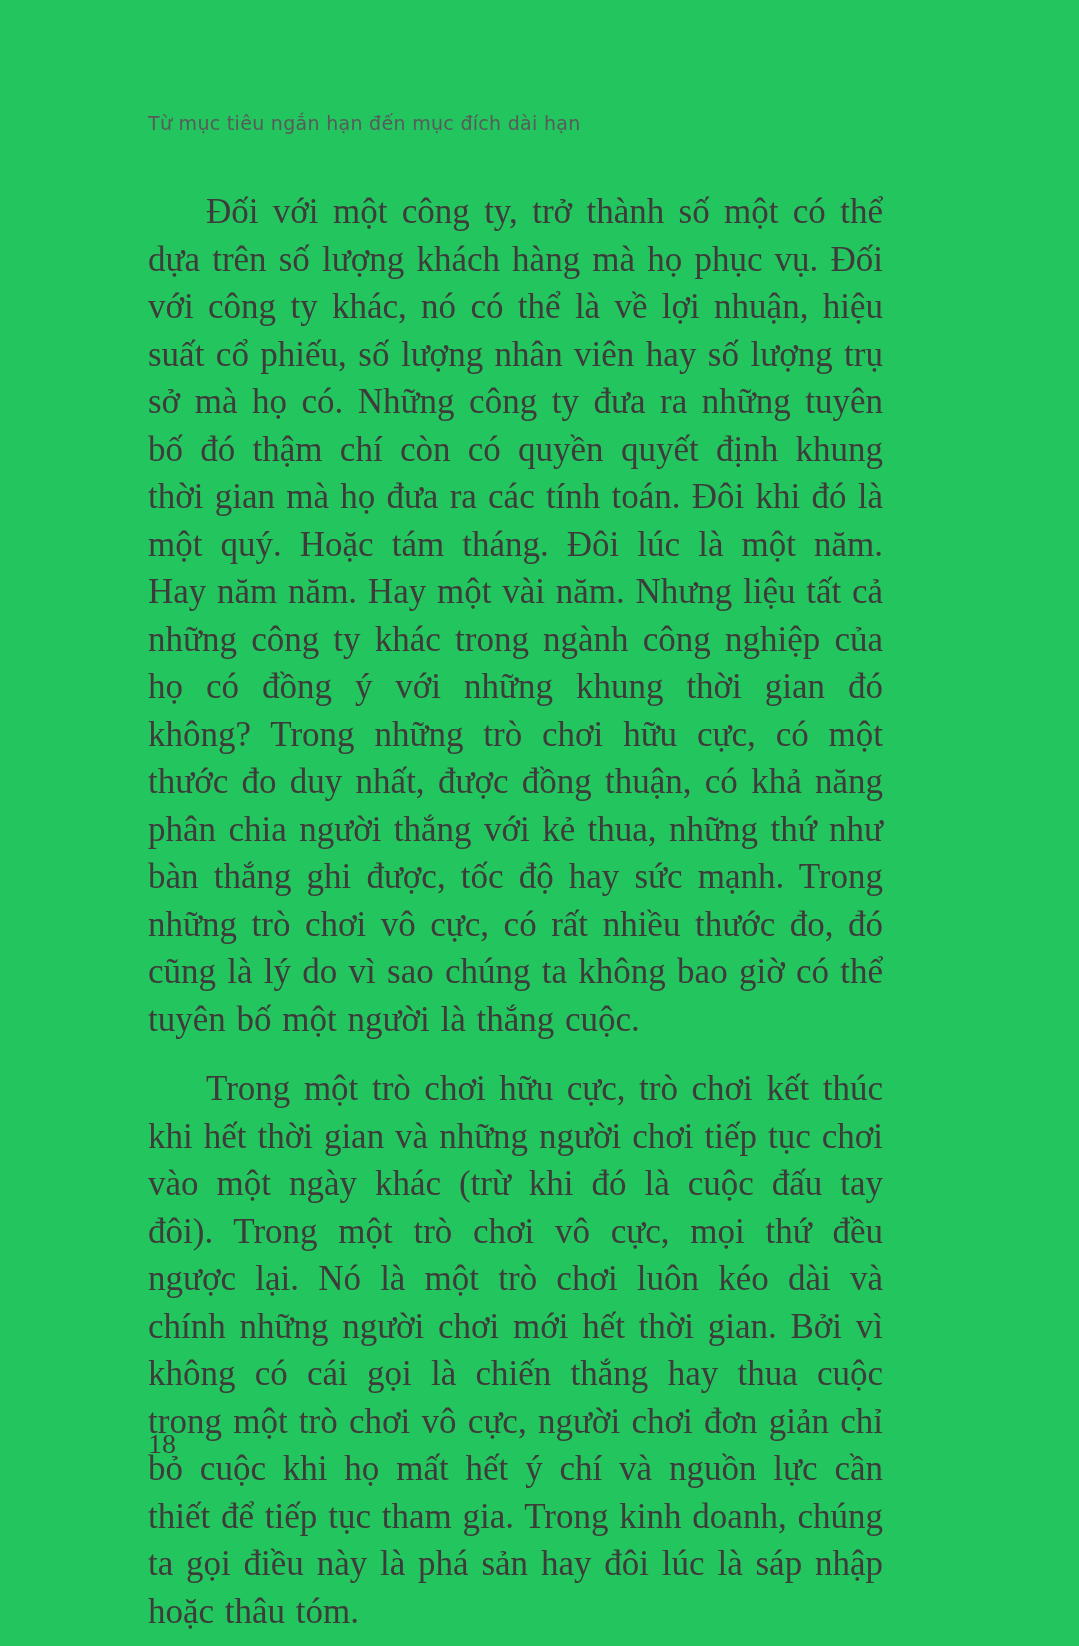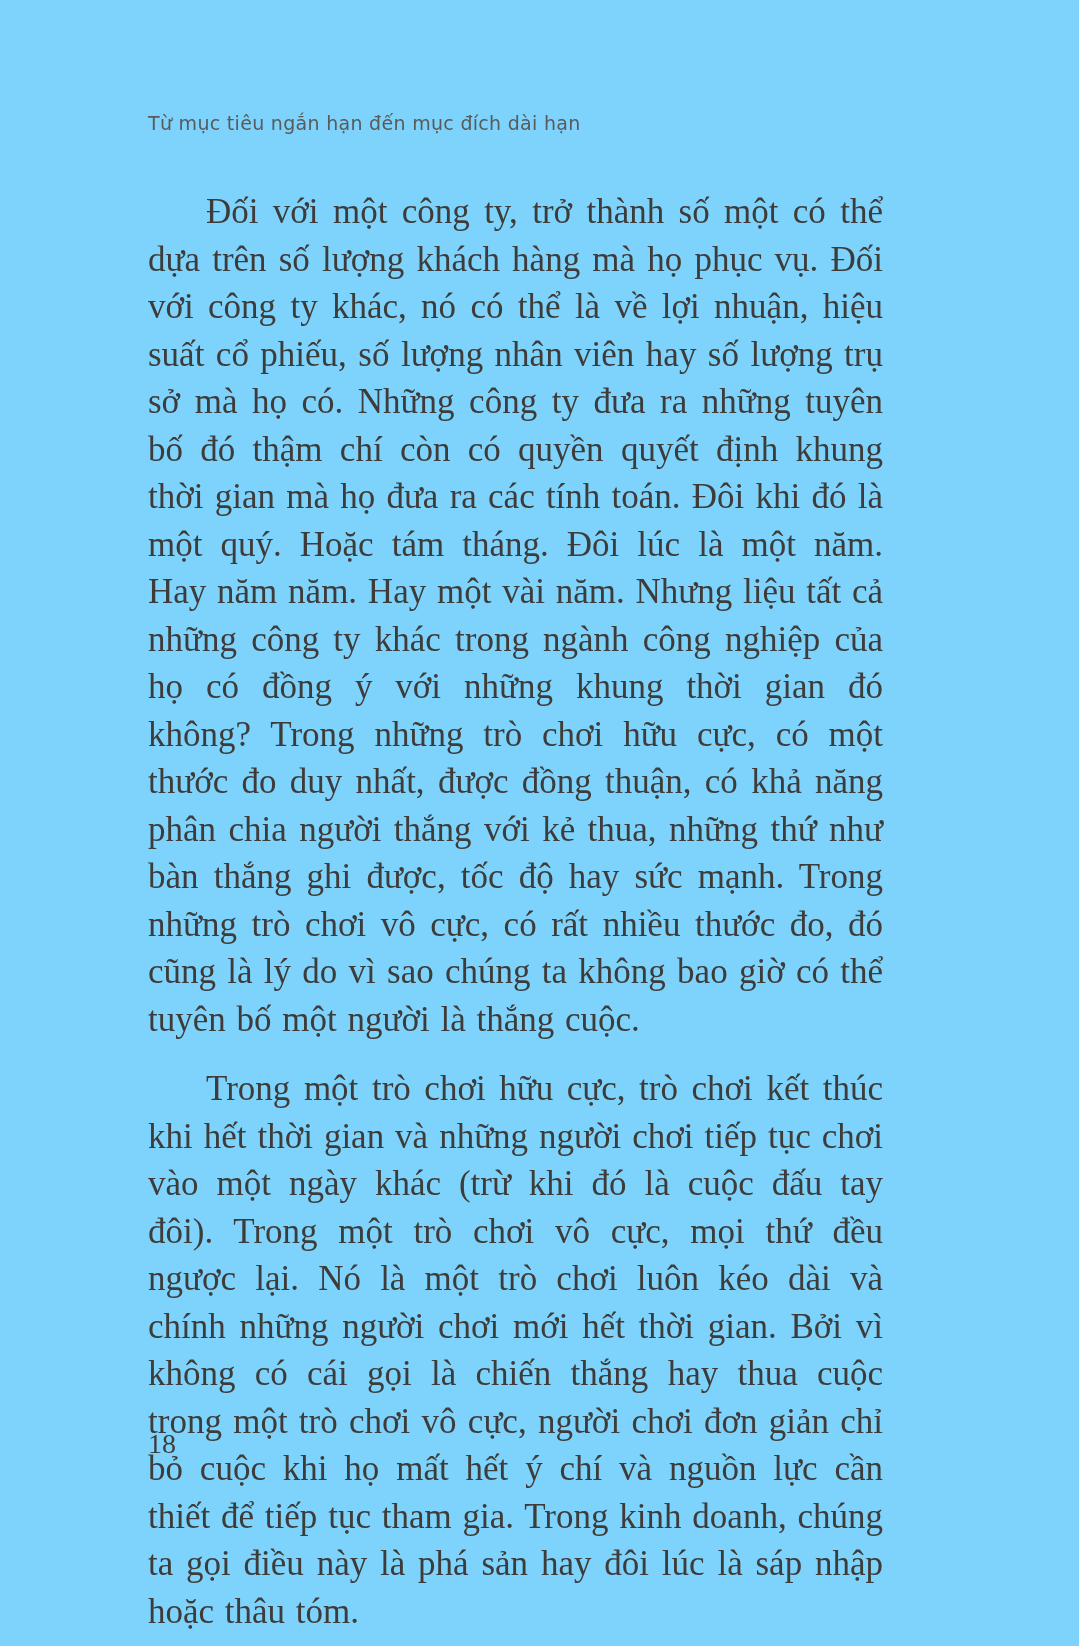--- a/index.html
+++ b/index.html
@@ -4,21 +4,21 @@
 <style>
   html, body {
     margin: 0;
     padding: 0;
     background: #ffffff;
   }
   .book-page {
     position: relative;
     width: 1079px;
     height: 1646px;
-    background: #7dd3fc;
+    background: #22c55e;
     box-sizing: border-box;
     overflow: hidden;
   }
   .running-header {
     position: absolute;
     top: 112px;
     left: 148px;
     width: 740px;
     font-family: "DejaVu Sans", sans-serif;
     font-size: 19px;

